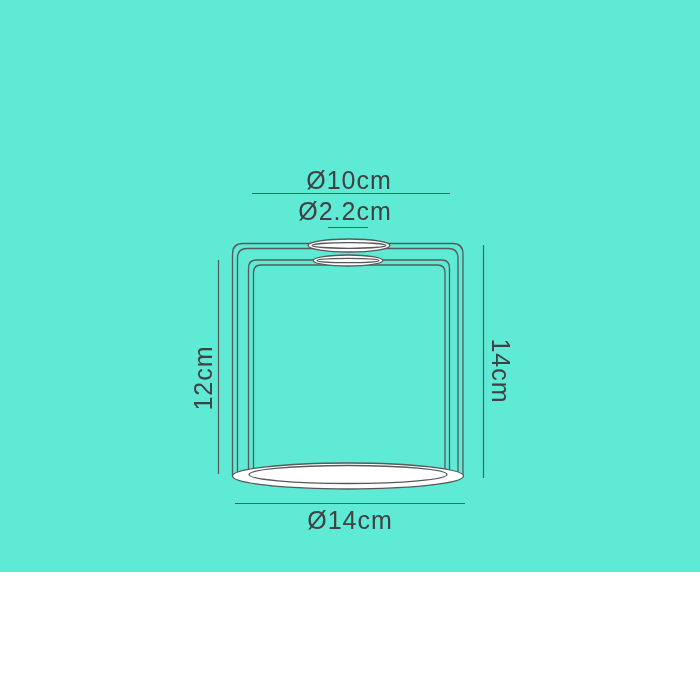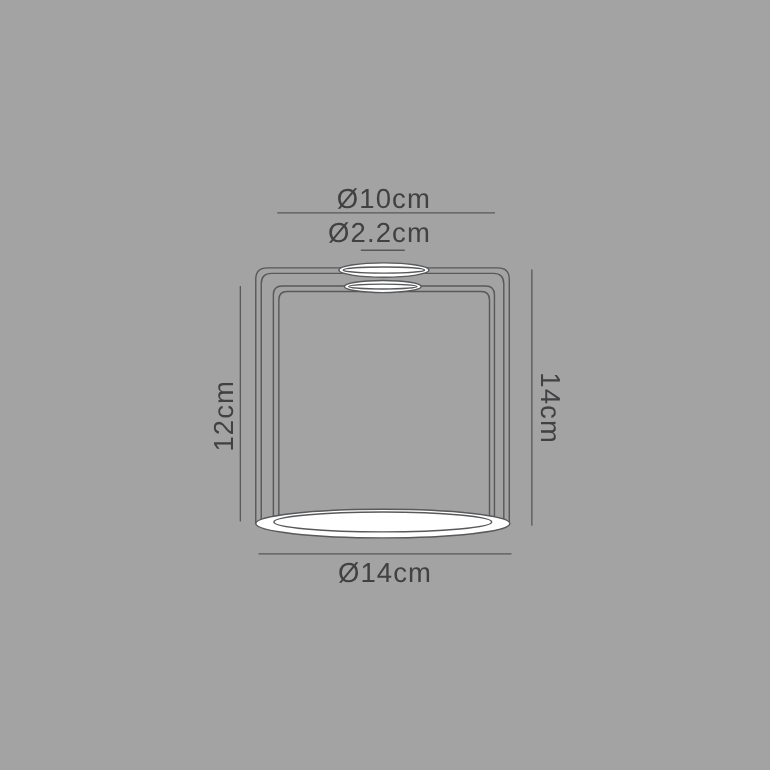--- a/index.html
+++ b/index.html
@@ -3,22 +3,22 @@
 <meta charset="utf-8">
 <style>
   html, body {
     margin: 0; padding: 0;
     width: 700px; height: 700px;
     background: #ffffff;
     font-family: "Liberation Sans", sans-serif;
   }
   .canvas {
     position: relative;
-    width: 700px; height: 700px;
-    background: #a3a3a3;
+    width: 700px; height: 572px;
+    background: #5eead4;
     overflow: hidden;
   }
   svg { display: block; }
   .ln {
     fill: none;
     stroke: #58595b;
     stroke-width: 1.3;
     stroke-linecap: round;
   }
   .dim {

